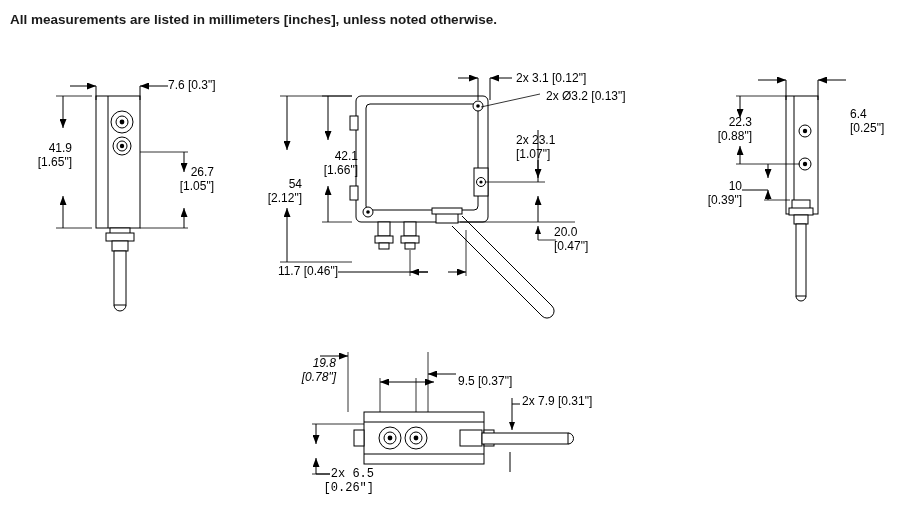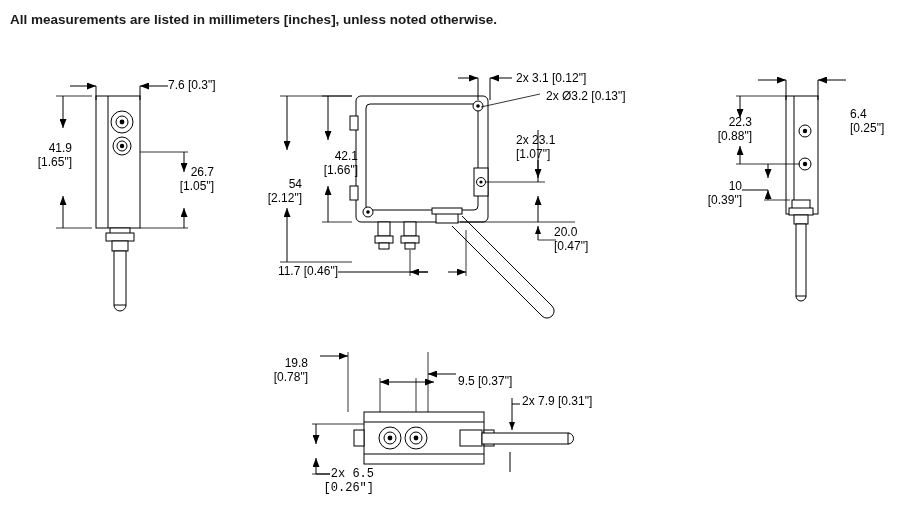--- a/index.html
+++ b/index.html
@@ -276,21 +276,21 @@
   </div>
   <div class="lbl c" style="left:692px; top:116px; width:60px;">
     <div>22.3</div>
     <div>[0.88"]</div>
   </div>
   <div class="lbl c" style="left:682px; top:180px; width:60px;">
     <div>10</div>
     <div>[0.39"]</div>
   </div>
 
-  <div class="lbl c" style="left:248px; top:357px; width:60px;">
+  <div class="lbl c" style="left:276px; top:357px; width:60px;font-style:italic;">
     <div>19.8</div>
     <div>[0.78"]</div>
   </div>
   <div class="lbl" style="left:458px; top:375px;"><span>9.5 [0.37"]</span></div>
   <div class="lbl" style="left:522px; top:395px;"><span>2x 7.9 [0.31"]</span></div>
   <div class="lbl c" style="left:304px; top:468px; width:70px;font-family:Liberation Mono, monospace;">
     <div>2x 6.5</div>
     <div>[0.26"]</div>
   </div>
 

